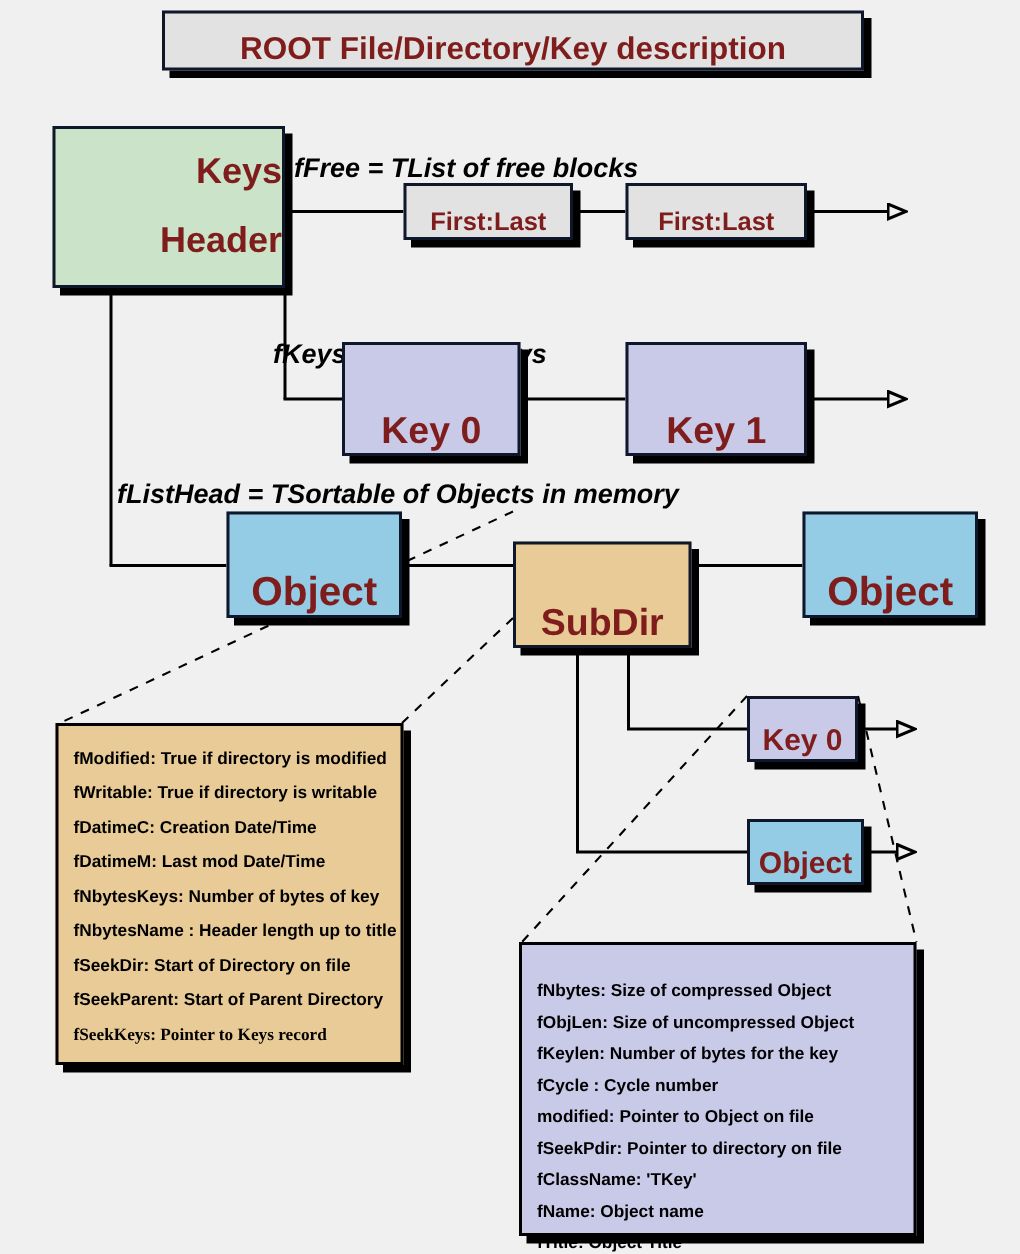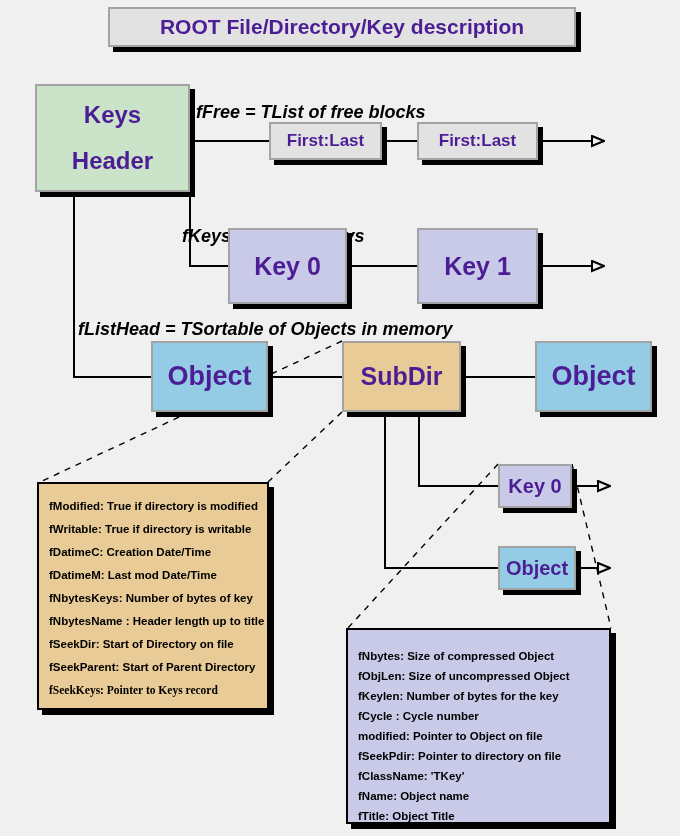--- a/index.html
+++ b/index.html
@@ -23,25 +23,25 @@
   svg.lines {
     position: absolute;
     left: 0; top: 0;
     width: 680px;
     height: 836px;
     pointer-events: none;
   }
   .box {
     position: absolute;
     box-sizing: border-box;
-    border: 2px solid #a3a3a3;
+    border: 2px solid #0f172a;
     display: flex;
-    align-items: center;
+    align-items: flex-end;
     justify-content: center;
-    color: #4c1d95;
+    color: #7f1d1d;
     box-shadow: 5px 5px 0 #000;
   }
   .title-box {
     background: #e2e2e2;
     font-size: 21px;
     font-weight: bold;
     letter-spacing: 0px;
   }
   .hdr-box {
     background: #cbe3c8;
@@ -102,21 +102,21 @@
     background: #c9c9e8;
   }
   .detail-panel .row {
     font-size: 11.5px;
     font-weight: bold;
     color: #000;
     white-space: nowrap;
   }
   .detail-panel.dir .row { margin: 0 0 11px 0; }
   .detail-panel.dir .row:last-child { margin-bottom: 12px; font-family: Liberation Serif, serif; }
-  .detail-panel.key .row { margin: 4px 0 8px 0; }
+  .detail-panel.key .row { margin: 9px 0 8px 0; }
   .detail-panel.key .row:last-child { margin-bottom: 0; }
 </style>
 </head>
 <body>
 
 <div id="diagram-root">
 
   <svg class="lines" viewBox="0 0 680 836" xmlns="http://www.w3.org/2000/svg">
     <defs>
       <marker id="arrowOpen" markerWidth="14" markerHeight="14" refX="1" refY="6" orient="auto" markerUnits="userSpaceOnUse">
@@ -187,21 +187,21 @@
   <div class="box key-box" style="left:228px; top:228px; width:119px; height:76px;">
     <span>Key 0</span>
   </div>
   <div class="box key-box" style="left:417px; top:228px; width:121px; height:76px;">
     <span>Key 1</span>
   </div>
 
   <div class="box object-box" style="left:151px; top:341px; width:117px; height:71px;">
     <span>Object</span>
   </div>
-  <div class="box subdir-box" style="left:342px; top:341px; width:119px; height:71px;">
+  <div class="box subdir-box" style="left:342px; top:361px; width:119px; height:71px;">
     <span>SubDir</span>
   </div>
   <div class="box object-box" style="left:535px; top:341px; width:117px; height:71px;">
     <span>Object</span>
   </div>
 
   <div class="box key-small-box" style="left:498px; top:464px; width:74px; height:44px;">
     <span>Key 0</span>
   </div>
   <div class="box object-small-box" style="left:498px; top:546px; width:78px; height:44px;">

